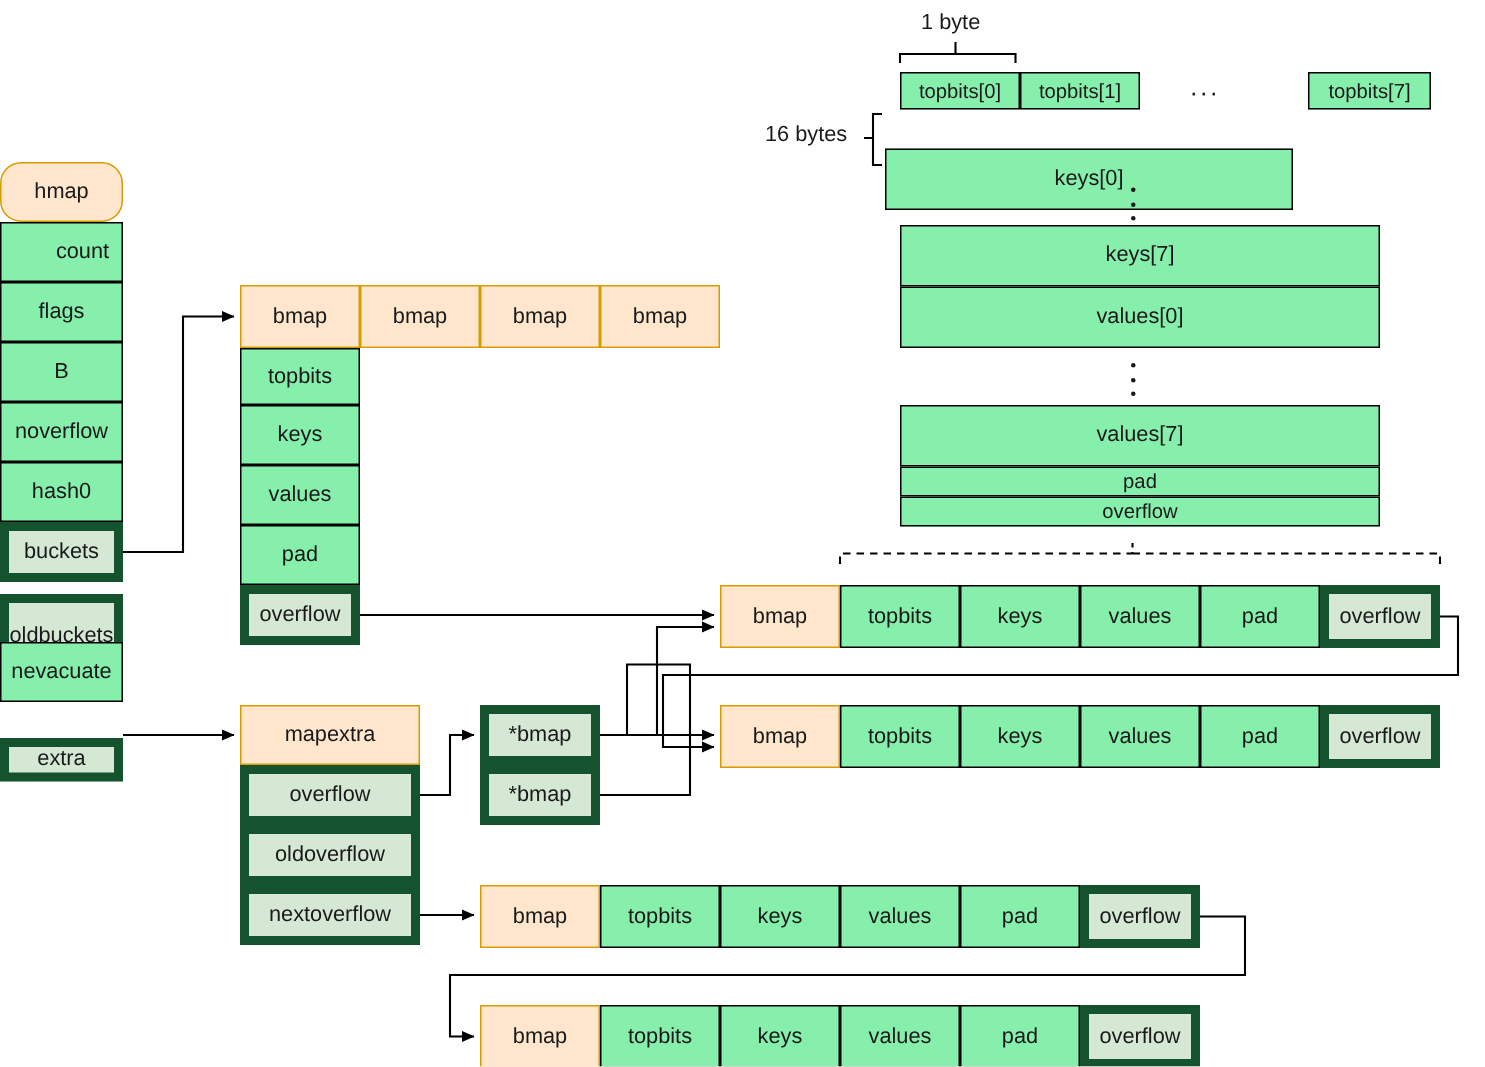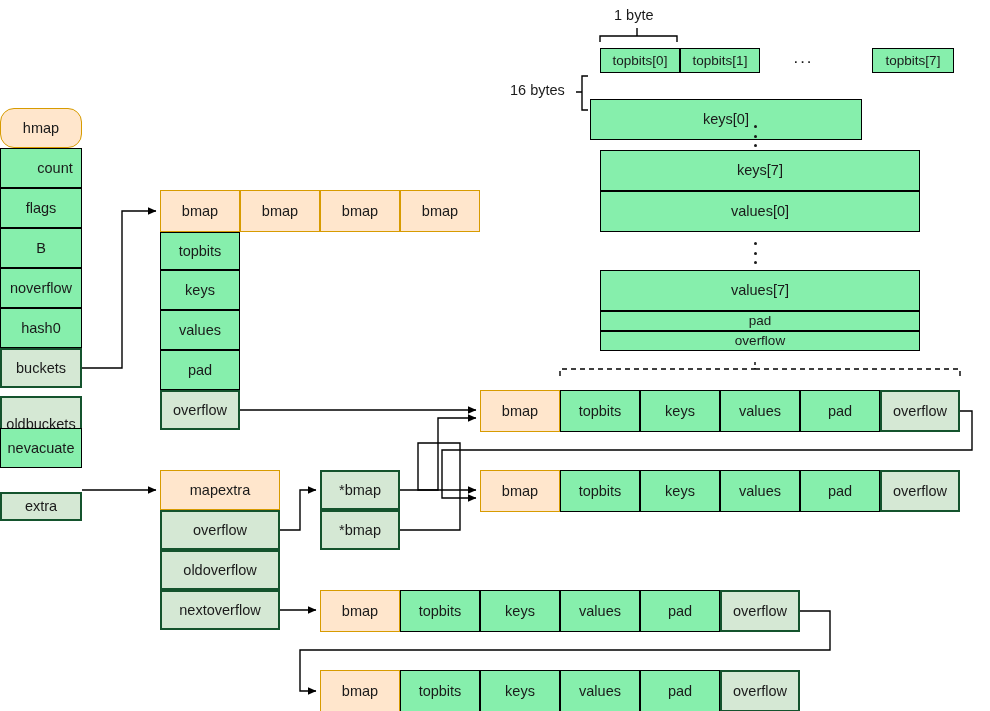--- a/index.html
+++ b/index.html
@@ -26,21 +26,21 @@
     color:#1a1a1a;
     line-height:1;
     white-space:nowrap;
   }
   .cell.yellow{
     background:#ffe6cc;
     border:1px solid #d79b00;
   }
   .cell.green{
     background:#d5e8d4;
-    border:2px solid #14532d;
+    border:6px solid #14532d;
   }
   .label{
     position:absolute;
     font-size:14.5px;
     color:#1a1a1a;
     white-space:nowrap;
     line-height:1;
   }
   .dots{
     position:absolute;

